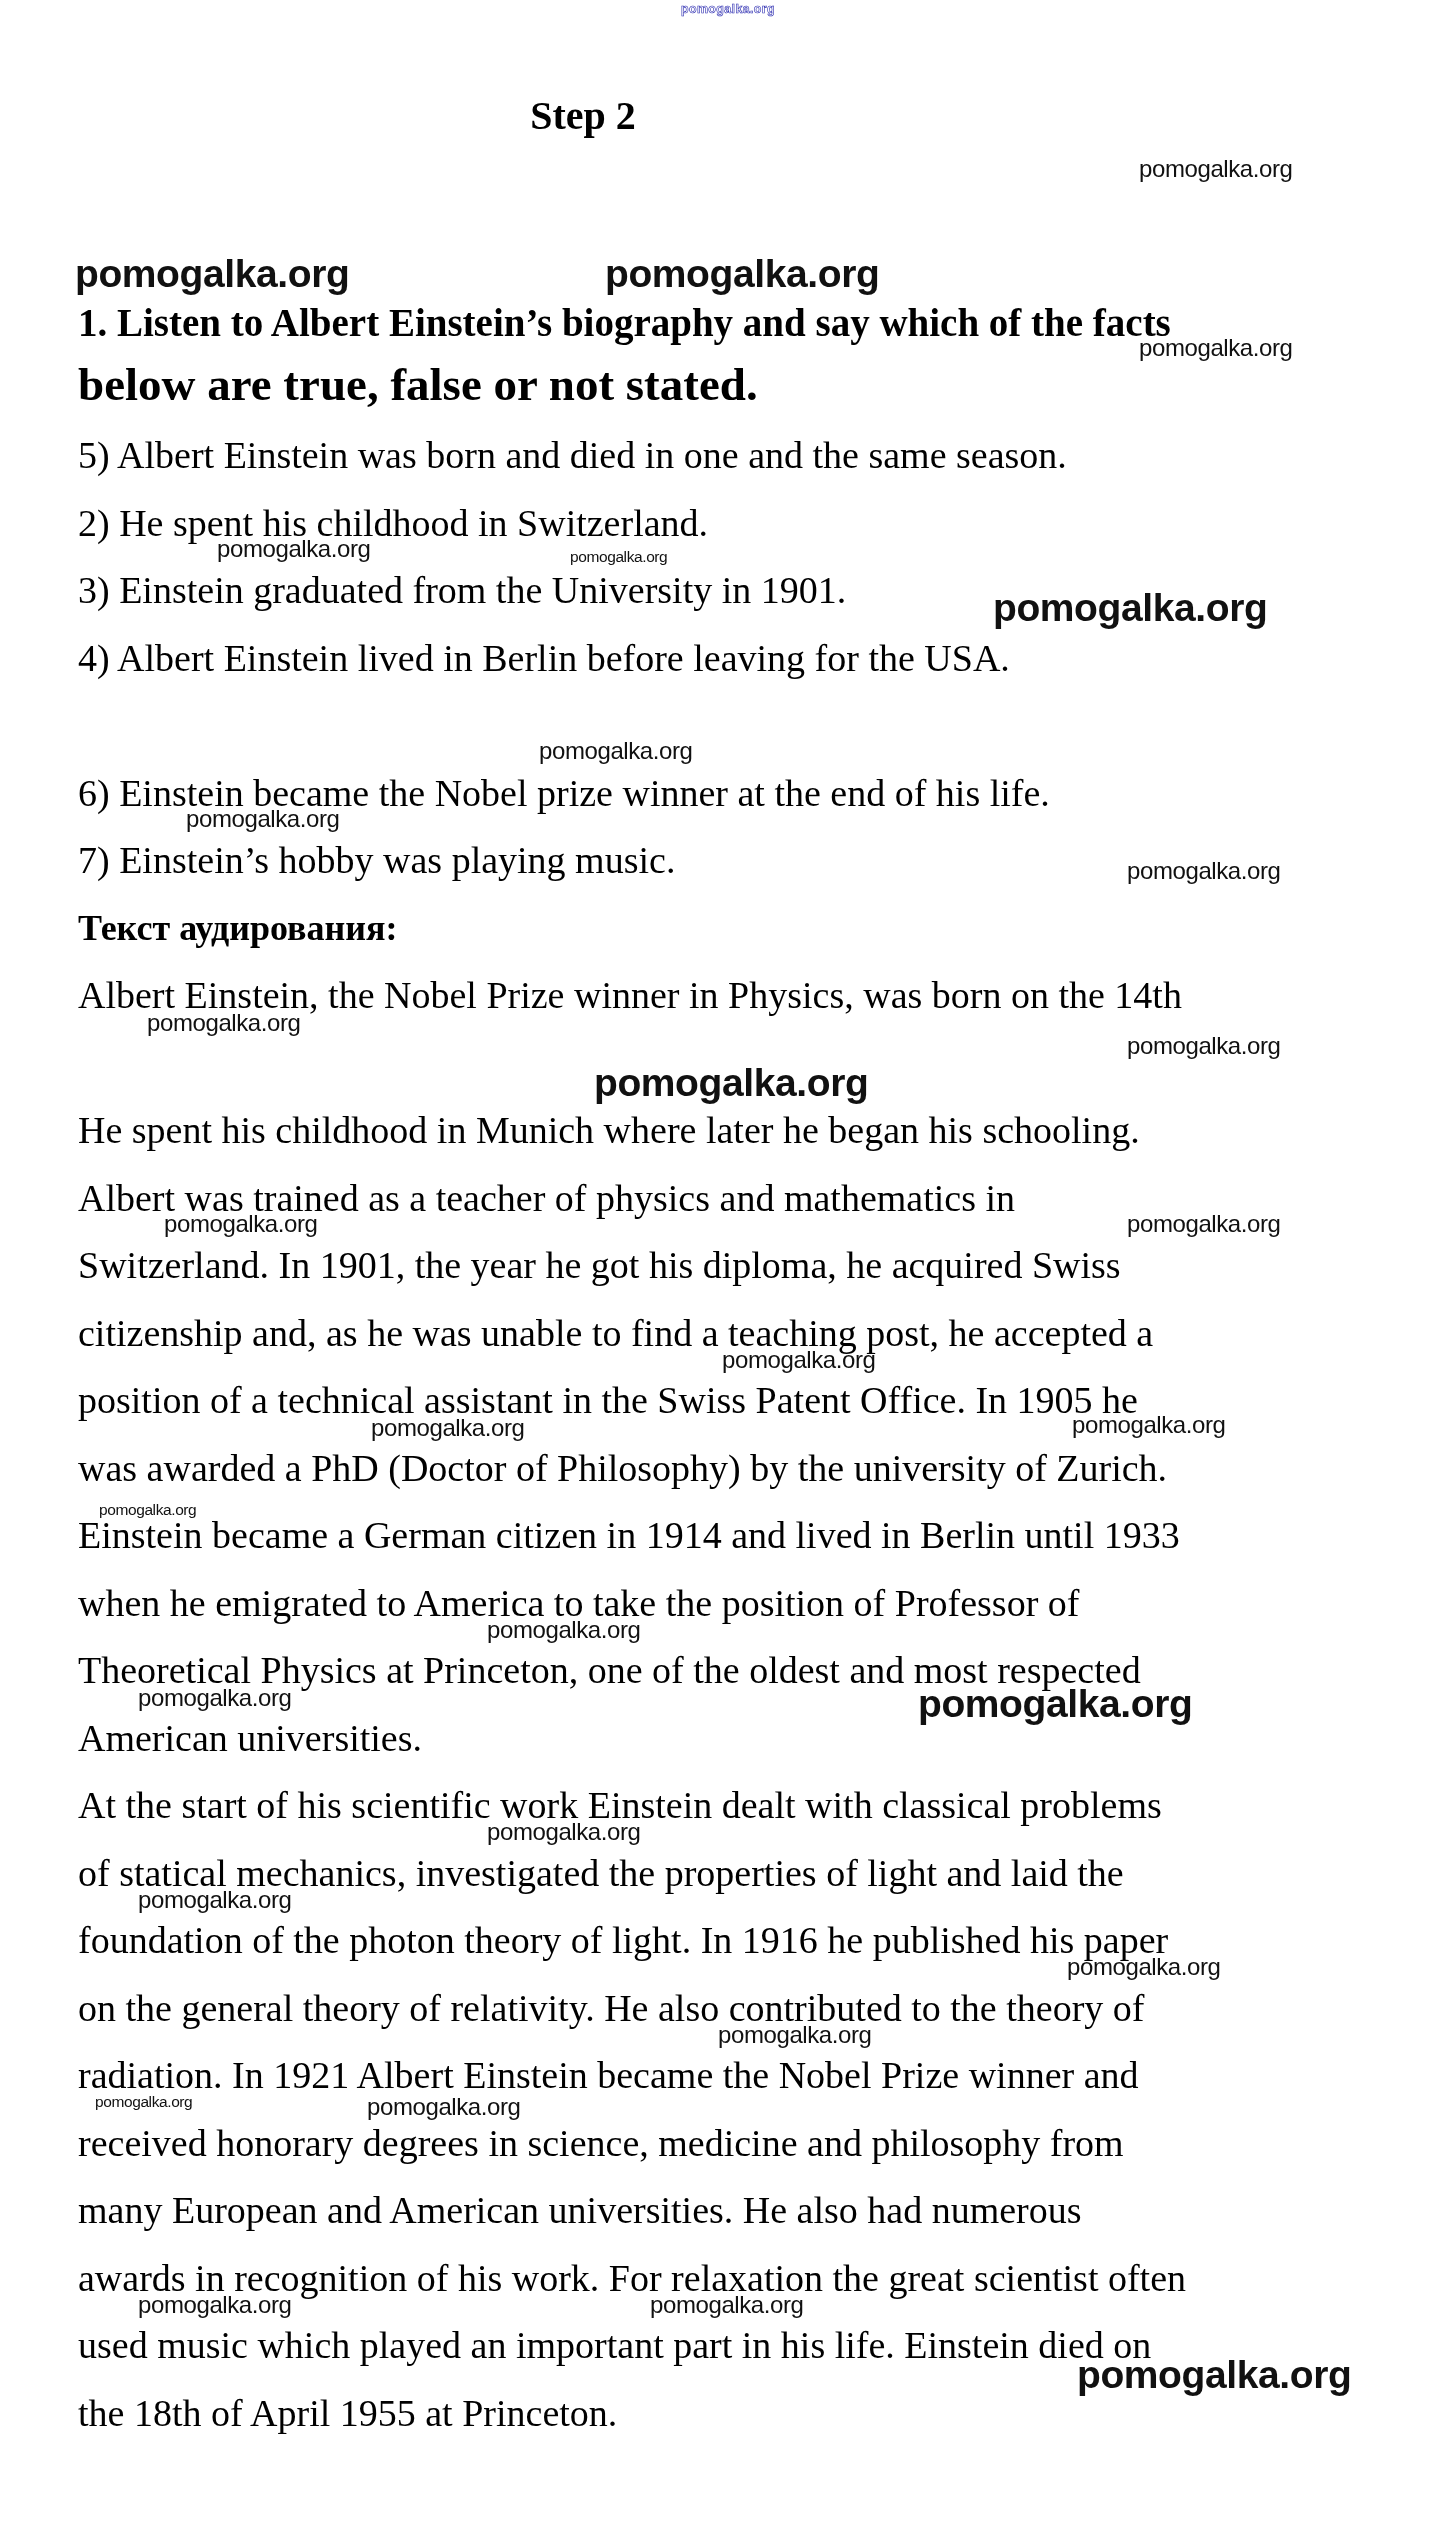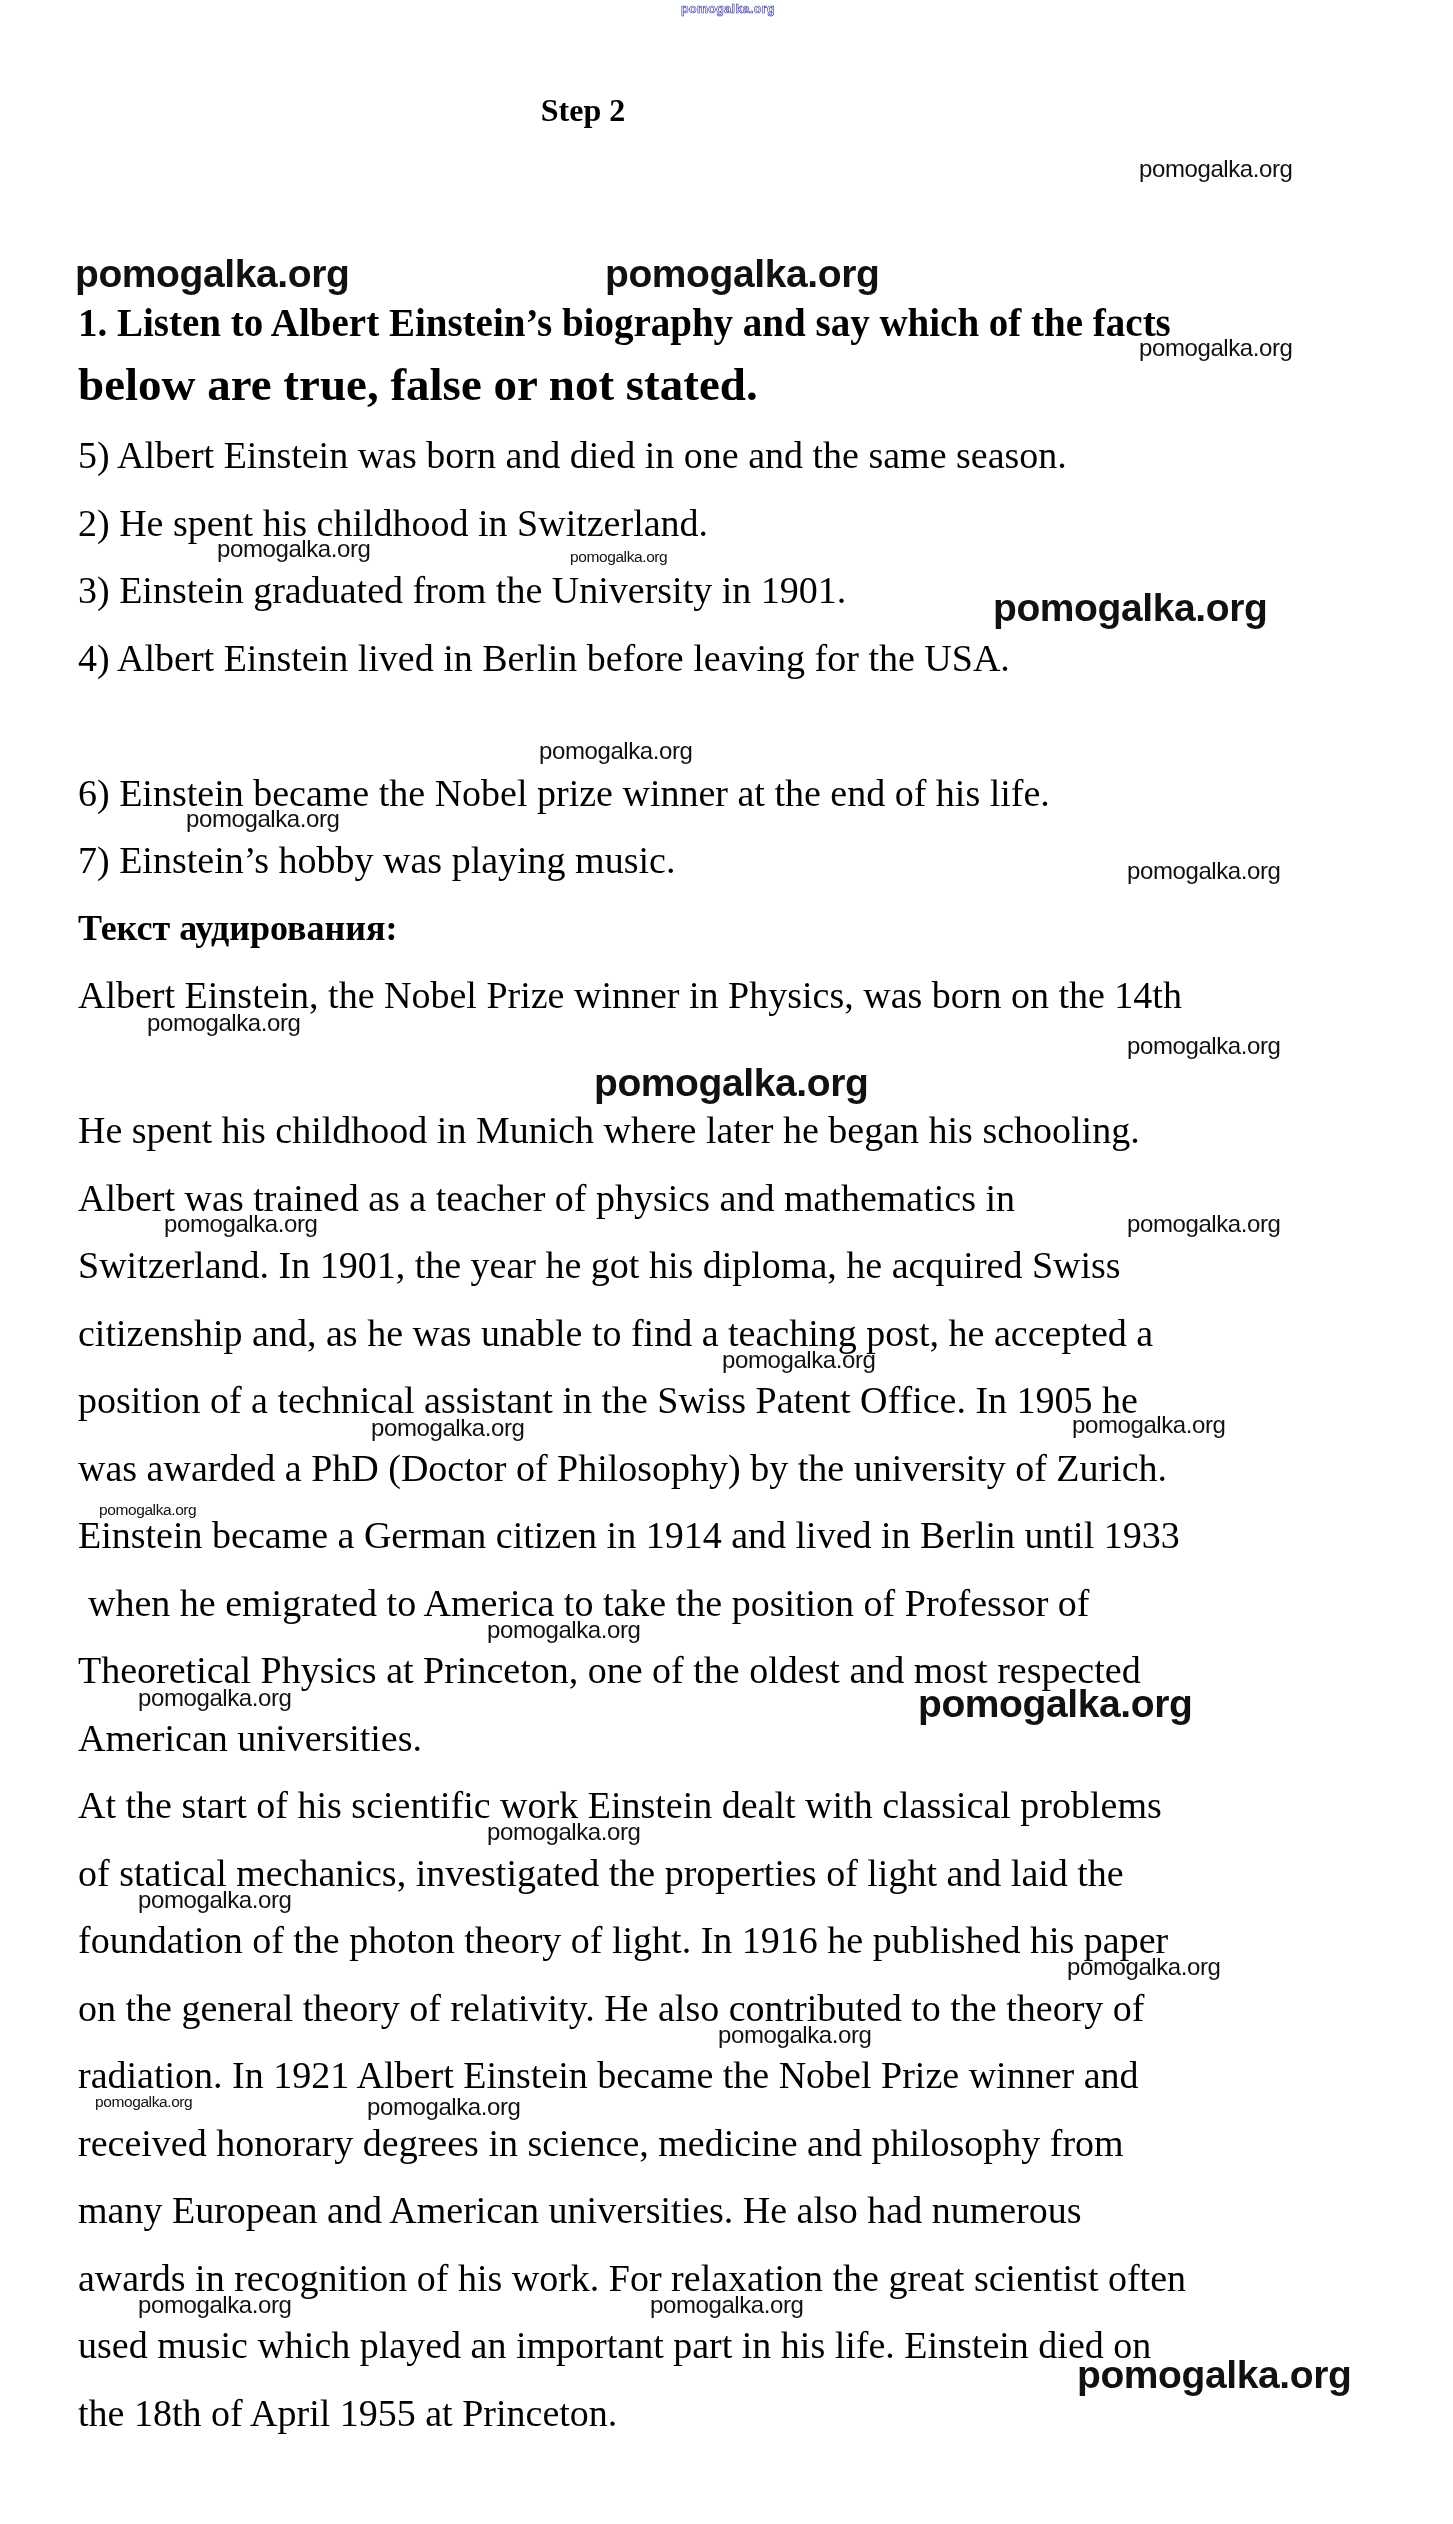--- a/index.html
+++ b/index.html
@@ -1,21 +1,21 @@
 <!DOCTYPE html>
 <html style="font-size:12.4px"><head>
 <meta charset="utf-8">
 <style>
   html, body { margin: 0; padding: 0; background: #ffffff; }
   body { width: 1453px; height: 2525px; position: relative; overflow: hidden; }
   .page { position: absolute; left: 0; top: 0; width: 1453px; height: 2525px; }
   .serif { font-family: "Liberation Serif", "DejaVu Serif", serif; color: #000; }
   .line { position: absolute; left: 78px; white-space: nowrap; font-size: 38px; line-height: 47px; }
   .bold { font-weight: bold; }
-  .title { position: absolute; left: 0; width: 1166px; text-align: center; top: 92px; font-size: 32px; font-weight: bold; }
+  .title { position: absolute; left: 0; width: 1166px; text-align: center; top: 92px; font-size: 40px; font-weight: bold; }
   .wm { position: absolute; font-family: "Liberation Sans", "DejaVu Sans", sans-serif; color: #111; white-space: nowrap; letter-spacing: -0.4px; }
   .wm-s { font-size: 24px; }
   .wm-xs { font-size: 15.5px; }
   .wm-l { font-size: 39px; font-weight: bold; }
   .wm-top { font-size: 12.4px; color: #fff; -webkit-text-stroke: 0.6px #2a2ab0; font-weight: bold; letter-spacing: 0.4px; }
 </style>
 </head>
 <body>
 
 <div class="page">
@@ -57,21 +57,21 @@
   <div class="wm wm-s" style="left:1127px; top:1210px;">pomogalka.org</div>
   <div class="line serif" style="top:1242px;">Switzerland. In 1901, the year he got his diploma, he acquired Swiss</div>
   <div class="line serif" style="top:1310px;">citizenship and, as he was unable to find a teaching post, he accepted a</div>
   <div class="wm wm-s" style="left:722px; top:1346px;">pomogalka.org</div>
   <div class="line serif" style="top:1377px;">position of a technical assistant in the Swiss Patent Office. In 1905 he</div>
   <div class="wm wm-s" style="left:371px; top:1414px;">pomogalka.org</div>
   <div class="wm wm-s" style="left:1072px; top:1411px;">pomogalka.org</div>
   <div class="line serif" style="top:1445px;">was awarded a PhD (Doctor of Philosophy) by the university of Zurich.</div>
   <div class="wm wm-xs" style="left:99px; top:1501px;">pomogalka.org</div>
   <div class="line serif" style="top:1512px;">Einstein became a German citizen in 1914 and lived in Berlin until 1933</div>
-  <div class="line serif" style="top:1580px;margin-left:10px;">when he emigrated to America to take the position of Professor of</div>
+  <div class="line serif" style="top:1580px;">when he emigrated to America to take the position of Professor of</div>
   <div class="wm wm-s" style="left:487px; top:1616px;">pomogalka.org</div>
   <div class="line serif" style="top:1647px;">Theoretical Physics at Princeton, one of the oldest and most respected</div>
   <div class="wm wm-s" style="left:138px; top:1684px;">pomogalka.org</div>
   <div class="wm wm-l" style="left:918px; top:1682px;">pomogalka.org</div>
   <div class="line serif" style="top:1715px;">American universities.</div>
   <div class="line serif" style="top:1782px;">At the start of his scientific work Einstein dealt with classical problems</div>
   <div class="wm wm-s" style="left:487px; top:1818px;">pomogalka.org</div>
   <div class="line serif" style="top:1850px;">of statical mechanics, investigated the properties of light and laid the</div>
   <div class="wm wm-s" style="left:138px; top:1886px;">pomogalka.org</div>
   <div class="line serif" style="top:1917px;">foundation of the photon theory of light. In 1916 he published his paper</div>

